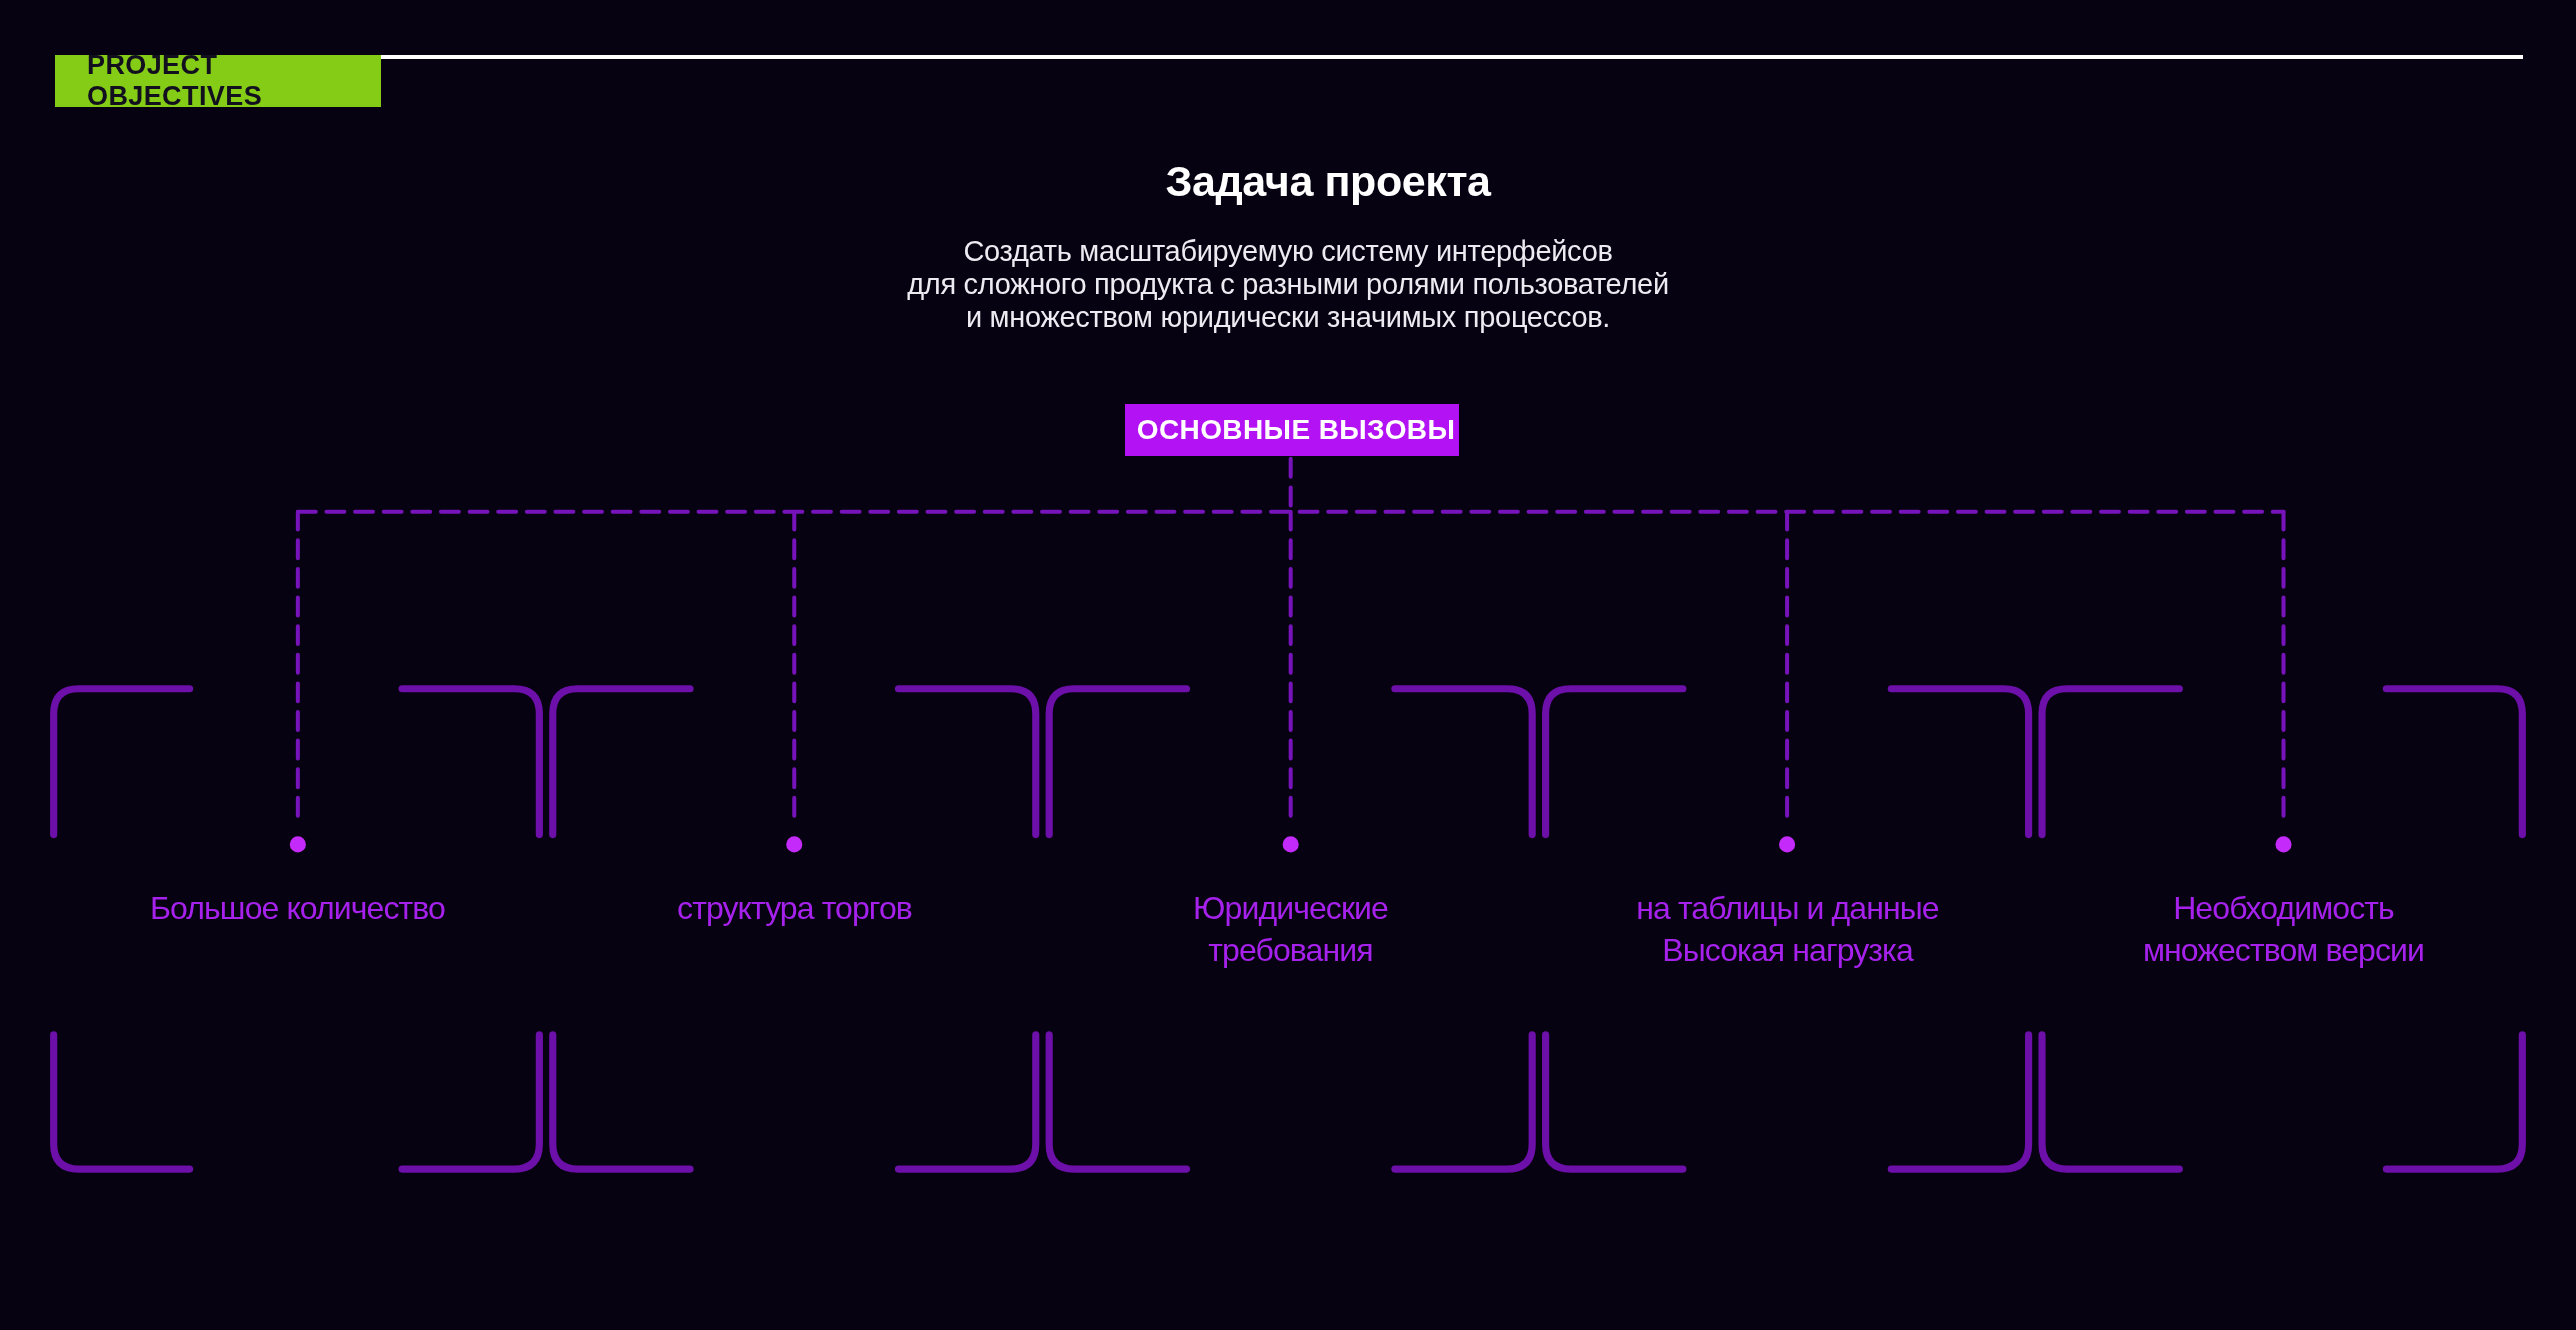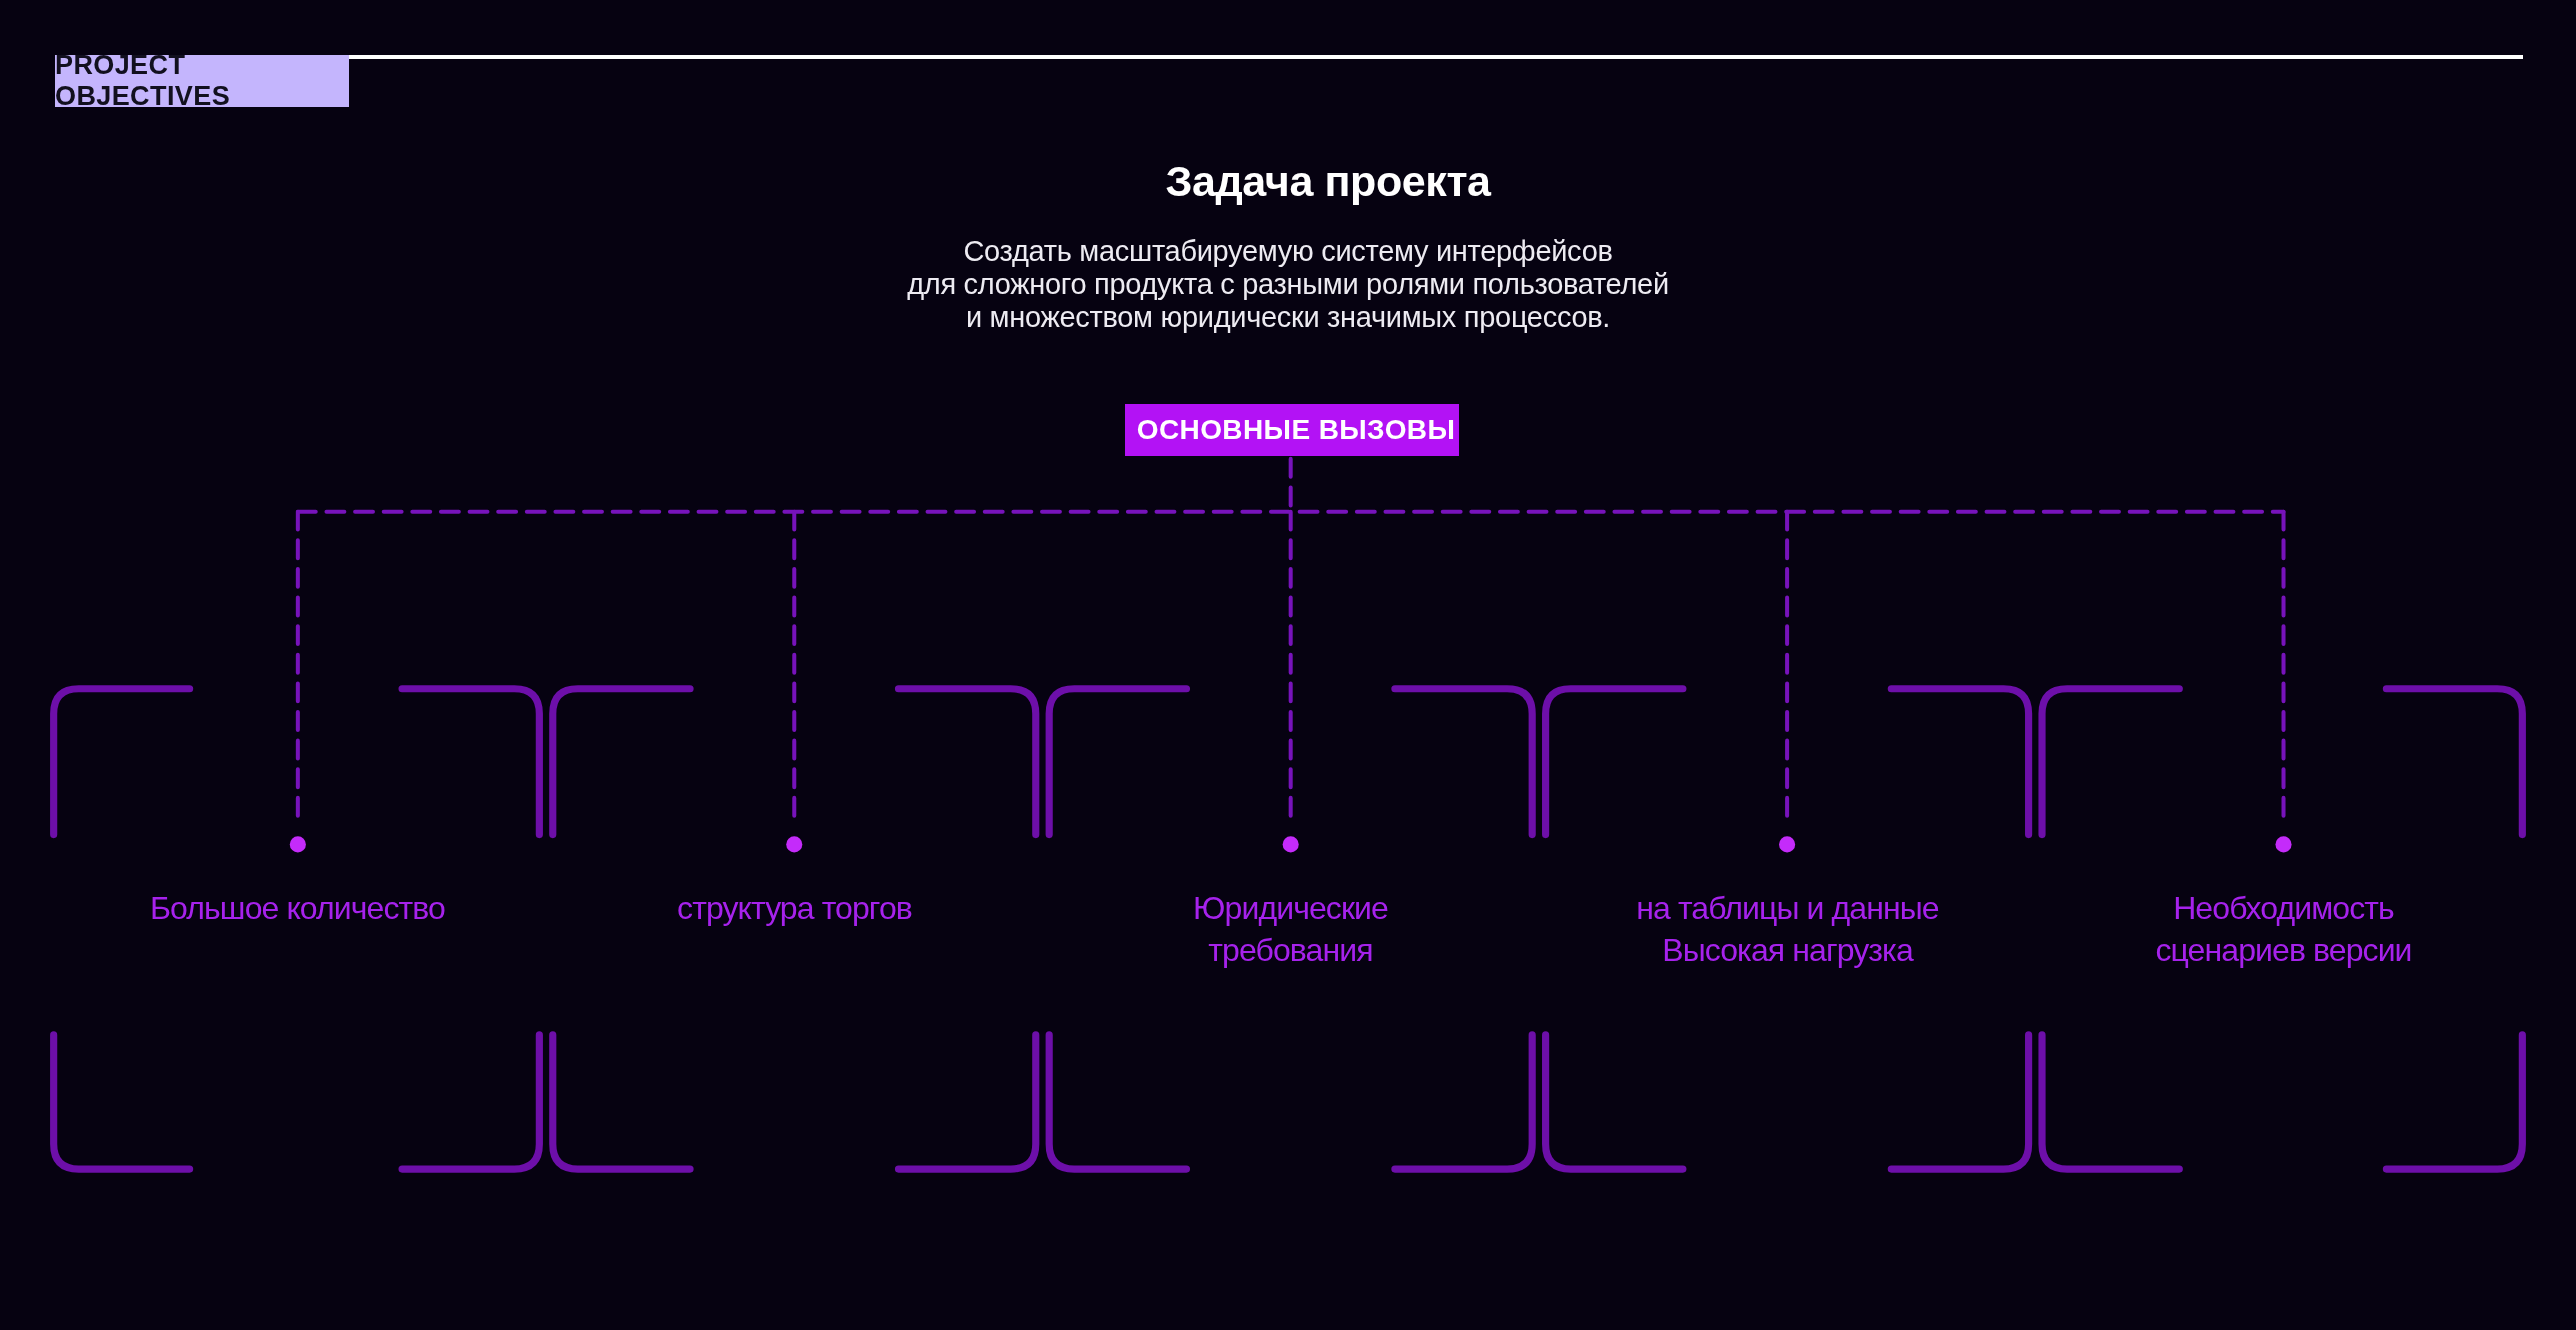--- a/index.html
+++ b/index.html
@@ -27,21 +27,21 @@
               font-size:32px;font-weight:400;line-height:42px;letter-spacing:-0.9px;}
   .node-label div{white-space:nowrap;}
 </style>
 </head>
 <body>
 
 <div class="stage" style="background: rgb(6, 2, 17);">
 
   <div class="topline" style="background: rgb(255, 255, 255);"></div>
 
-  <div class="tag" style="background: #c4b5fd;">
+  <div class="tag" style="background: #84cc16; padding-left: 32px;">
     <span>PROJECT OBJECTIVES</span>
   </div>
 
   <div class="title">Задача проекта</div>
 
   <div class="subtitle">
     <span>Создать масштабируемую систему интерфейсов</span><br>
     <span>для сложного продукта с разными ролями пользователей</span><br>
     <span>и множеством юридически значимых процессов.</span>
   </div>
@@ -93,18 +93,18 @@
       <div class="node-label" style="left: 1040px; top: 887px; color: rgb(166, 34, 236);">
       <div>Юридические</div>
       <div>требования</div>
     </div>
       <div class="node-label" style="left: 1537px; top: 887px; color: rgb(166, 34, 236);">
       <div>на таблицы и данные</div>
       <div>Высокая нагрузка</div>
     </div>
       <div class="node-label" style="left: 2033px; top: 887px; color: rgb(166, 34, 236);">
       <div>Необходимость</div>
-      <div>сценариев версии</div>
+      <div>множеством версии</div>
     </div>
     </div>
 
 </div>
 
 
 </body></html>

